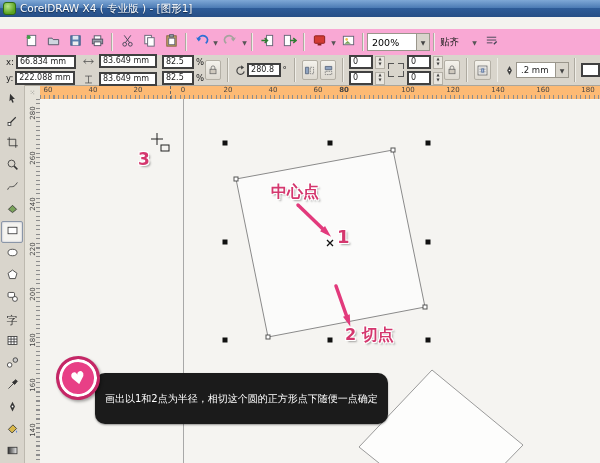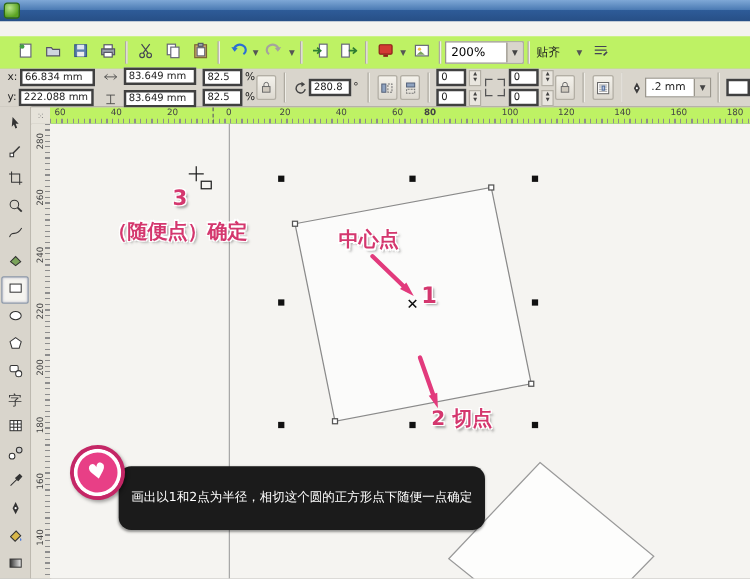--- a/index.html
+++ b/index.html
@@ -12,22 +12,22 @@
     text-shadow:0 1px 1px rgba(0,0,0,.5);}
   .app-ico{width:11px;height:11px;border-radius:3px;margin-right:4px;
     background:radial-gradient(circle at 35% 30%,#b7e58a,#5aa321 70%);border:1px solid #2f6b10;}
   
   .menubar{position:absolute;left:0;top:17px;right:0;height:12px;background:#151515;
     display:flex;align-items:center;color:#e4e4e4;font-size:9.5px;}
   .doc-ico{width:9px;height:9px;margin:0 6px 0 4px;border-radius:2px;
     background:radial-gradient(circle at 35% 30%,#b7e58a,#4e9a1d 70%);border:1px solid #2f6b10;}
   .menu-item{padding:0 7px;line-height:12px;cursor:default;}
   
-  .toolbar{position:absolute;left:0;top:29px;right:0;height:26px;background:#bef264;
-    border-bottom:1px solid #bdb9af;display:flex;align-items:center;padding-left:9px;}
+  .toolbar{position:absolute;left:0;top:29px;right:0;height:26px;background:#f9a8d4;
+    border-bottom:1px solid #bdb9af;display:flex;align-items:center;padding-left:20px;}
   .tb-btn{width:20px;height:20px;display:flex;align-items:center;justify-content:center;border:1px solid transparent;border-radius:2px;}
   .tb-sep{width:1px;height:18px;background:#aeaaa0;border-right:1px solid #efede7;margin:0 3px;}
   .dd-arr{font-size:6px;color:#555;width:7px;text-align:center;}
   .combo{display:flex;align-items:center;background:#fff;border:1px solid #9a968c;height:16px;font-size:9.5px;}
   .combo .val{padding:0 4px;min-width:40px;}
   .combo .btn{width:12px;height:100%;background:#d9d5cc;border-left:1px solid #9a968c;
     display:flex;align-items:center;justify-content:center;font-size:6px;color:#444;}
   .snap{display:flex;align-items:center;font-size:9.5px;color:#222;margin:0 2px;gap:12px;}
   
   .propbar{position:absolute;left:0;top:55px;right:0;height:30px;background:#d9d5cc;
@@ -47,21 +47,21 @@
   .cornerRb{width:5px;height:5px;border-right:1px solid #555;border-bottom:1px solid #555;margin:0 1px;}
   
   .workarea{position:absolute;left:0;top:85px;right:0;bottom:0;}
   .toolbox{position:absolute;left:0;top:0;bottom:0;width:24px;background:#d9d5cc;
     border-right:1px solid #bdb9af;display:flex;flex-direction:column;align-items:center;padding-top:4px;}
   .tool{width:20px;height:20px;display:flex;align-items:center;justify-content:center;border:1px solid transparent;border-radius:2px;font-size:11px;color:#333;}
   .tool.selected{background:#f5f4f0;border:1px solid #8a96a8;box-shadow:inset 0 0 2px #aab;}
   .ruler-corner{position:absolute;left:25px;top:1px;width:15px;height:13px;background:#e6e3da;
     border-right:1px solid #b5b1a7;border-bottom:1px solid #b5b1a7;font-size:7px;color:#777;
     display:flex;align-items:center;justify-content:center;}
-  .hruler{position:absolute;left:40px;top:1px;right:0;height:13px;background:#bef264;border-bottom:1px solid #15803d;}
+  .hruler{position:absolute;left:40px;top:1px;right:0;height:13px;background:#fdba74;border-bottom:1px solid #15803d;}
   .hruler .ticks{position:absolute;left:0;right:0;bottom:0;height:4px;
     background:repeating-linear-gradient(90deg,#8d8d8d 0 1px,transparent 1px 4.5px);}
   .hruler .lbl{position:absolute;top:0;font-size:7px;color:#444;transform:translateX(-50%);}
   .hruler .mark{position:absolute;top:0;bottom:0;width:1px;border-left:1px dashed #666;}
   .vruler{position:absolute;left:25px;top:14px;width:15px;bottom:0;background:#e6e3da;border-right:1px solid #9a968c;}
   .vruler .ticks{position:absolute;top:0;bottom:0;right:0;width:4px;
     background:repeating-linear-gradient(180deg,#8d8d8d 0 1px,transparent 1px 4.5px);}
   .vruler .lbl{position:absolute;left:0;font-size:7px;color:#444;transform:rotate(-90deg);transform-origin:center;width:15px;text-align:center;}
   .canvas{position:absolute;left:40px;top:14px;right:0;bottom:0;background:#f5f4f1;overflow:hidden;}
   .guide{position:absolute;top:0;bottom:0;width:1px;background:#a8a8a8;}
@@ -76,20 +76,21 @@
     background:#e83f86;border:3px solid #c42766;box-shadow:inset 0 0 0 3px #fff,1px 2px 3px rgba(0,0,0,.35);
     display:flex;align-items:center;justify-content:center;color:#fff;font-size:17px;transform:rotate(-12deg);}
 </style>
 </head>
 <body>
 
 <div class="screen">
 
   <div class="titlebar">
     <span class="app-ico"></span>
+    <span>CorelDRAW X4 ( 专业版 ) - [图形1]</span>
   </div>
 
 
   <div class="toolbar" id="toolbar">
       <span class="tb-btn">
         <span><svg width="15" height="15" viewBox="0 0 16 16" fill="none" stroke-width="1">
             <rect x="3.5" y="2.5" width="9" height="11" fill="#fff" stroke="#667"></rect>
             <circle cx="5" cy="4.5" r="2" fill="#43a047"></circle>
           </svg></span>
       </span>
@@ -488,21 +489,20 @@
           <path d="M287 141 L293 147 M293 141 L287 147" stroke="#111" stroke-width="1.3"></path>
           <path d="M111 40 H123 M117 34 V46" stroke="#222" stroke-width="1"></path>
           <rect x="121" y="46" width="8" height="6" fill="none" stroke="#222"></rect>
           <path d="M258 106 L286 133" stroke="#e23a7c" stroke-width="3.5" stroke-linecap="round"></path>
           <polygon points="291.0389100679448,137.85894899408962 280.04728321185684,132.248226869223 285.03233285057325,127.07854576240597" fill="#e23a7c"></polygon>
           <path d="M296 187 L308 221" stroke="#e23a7c" stroke-width="3.5" stroke-linecap="round"></path>
           <polygon points="310.329740824146,227.60093233508022 303.0140590444536,217.66227730513685 309.78630040615747,215.2720744715943" fill="#e23a7c"></polygon>
         </svg>
 
       <div class="pink-note" style="left:98px;top:50px;font-size:17px">3</div>
-      <div class="pink-note" style="left:46px;top:76px;font-size:16px">（随便点）确定</div>
       <div class="pink-note" style="left:231px;top:83px;font-size:16px">中心点</div>
       <div class="pink-note" style="left:297px;top:127px;font-size:18px">1</div>
       <div class="pink-note" style="left:305px;top:226px;font-size:16px">2 切点</div>
 
       <div class="banner" style="left:55px;top:274px">画出以1和2点为半径，相切这个圆的正方形点下随便一点确定</div>
       <div class="heart-badge" style="left:16px;top:257px">
           <span>♥</span>
         </div>
     </div>
   </div>

